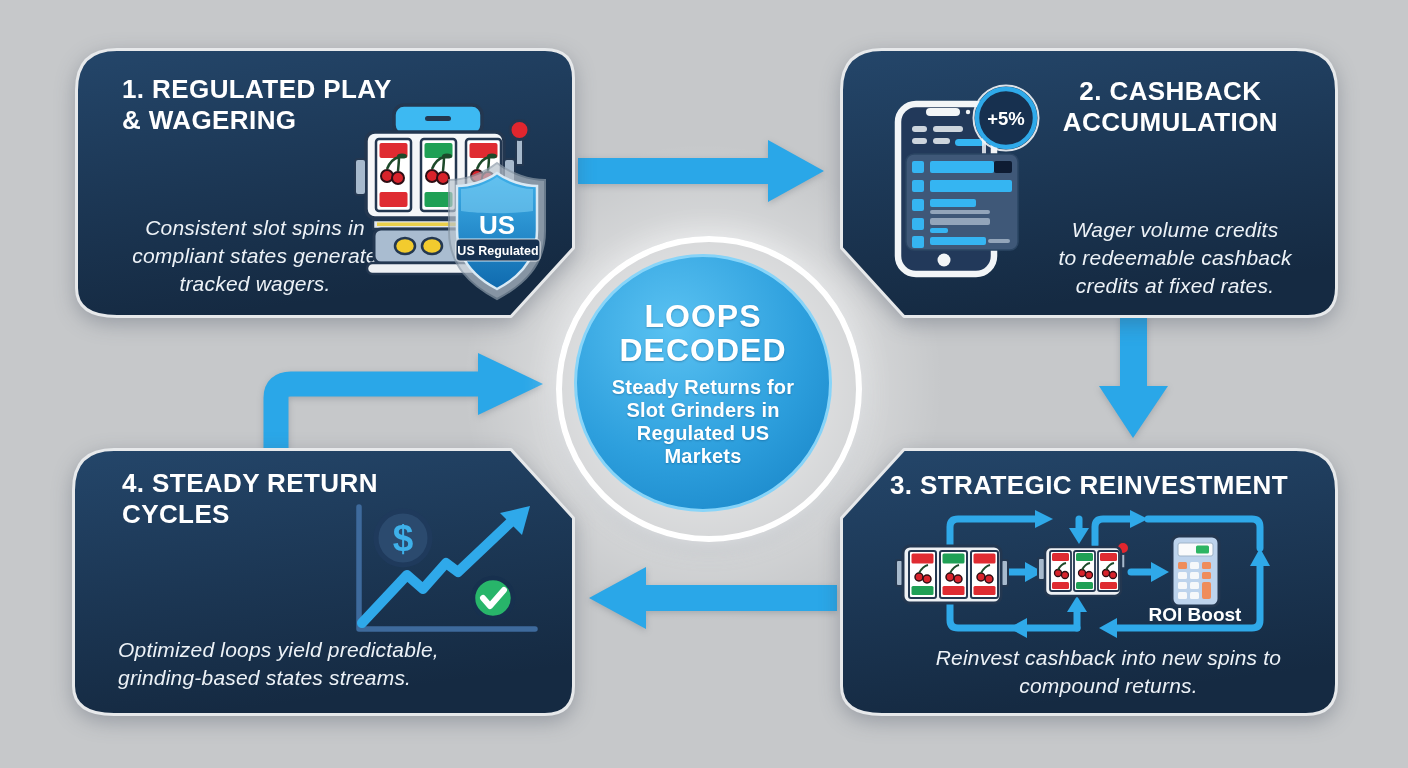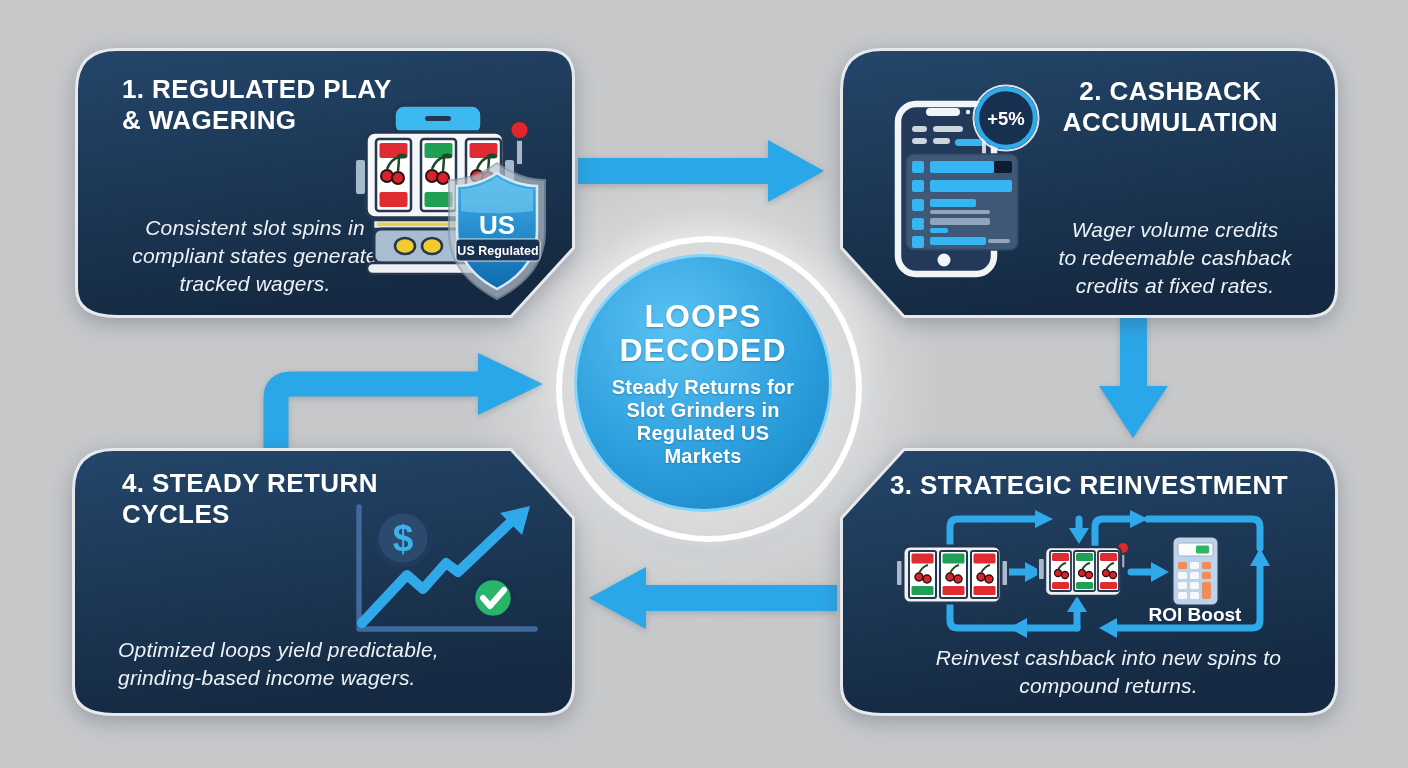--- a/index.html
+++ b/index.html
@@ -335,21 +335,21 @@
         </linearGradient>
       </defs>
       <path fill="url(#pg4)" stroke="#e7e9eb" stroke-width="3" stroke-linejoin="round" d="M42,1.5 H439 L501.5,70 V238 Q501.5,266.5 473,266.5 H42 Q1.5,266.5 1.5,238 V42 Q1.5,1.5 42,1.5 Z"></path>
     </svg>
     <div class="ptitle" style="left:50px; top:20px;">
       <div>4. STEADY RETURN</div>
       <div>CYCLES</div>
     </div>
     <div class="pbody" style="left:46px; top:188px;">
       <div>Optimized loops yield predictable,</div>
-      <div>grinding-based income wagers.</div>
+      <div>grinding-based states streams.</div>
     </div>
     <svg class="icon-abs" style="left:273px; top:45px;" width="200" height="150" viewBox="0 0 200 150">
       <path d="M14,14 V136 H190" stroke="#3e6a9c" stroke-width="5.5" fill="none" stroke-linecap="round" stroke-linejoin="round"></path>
       <polyline points="17,130 62,82 78,96 101,70 113,79 168,27" stroke="#2fa9ea" stroke-width="10" fill="none" stroke-linejoin="round" stroke-linecap="round"></polyline>
       <polygon points="185,13 155,20 177,42" fill="#2fa9ea"></polygon>
       <g>
         <circle cx="58" cy="45" r="27" fill="#2b4a6e" stroke="#1f3a5c" stroke-width="5"></circle>
         <text x="58" y="58" font-size="37" font-weight="bold" fill="#3eb1ea" text-anchor="middle">$</text>
       </g>
       <g>

